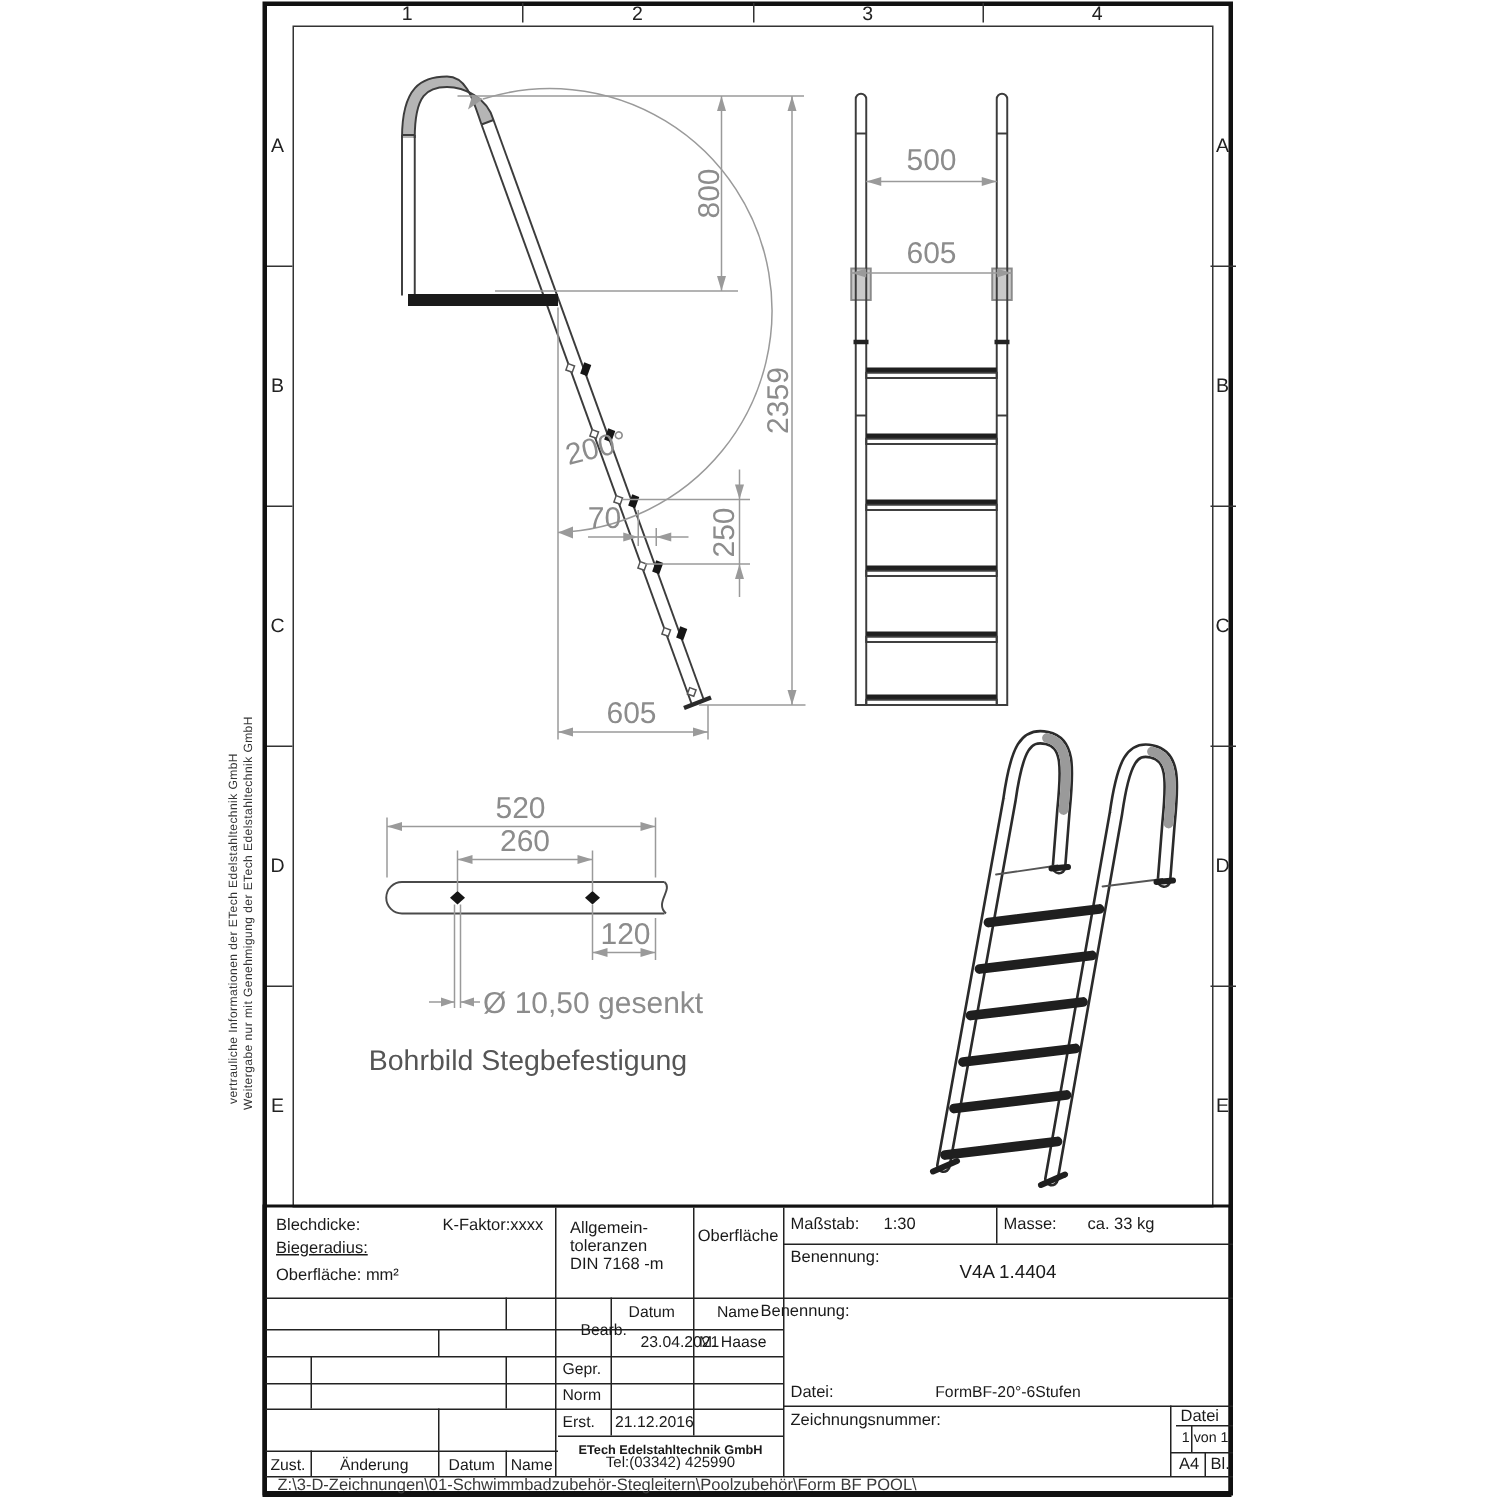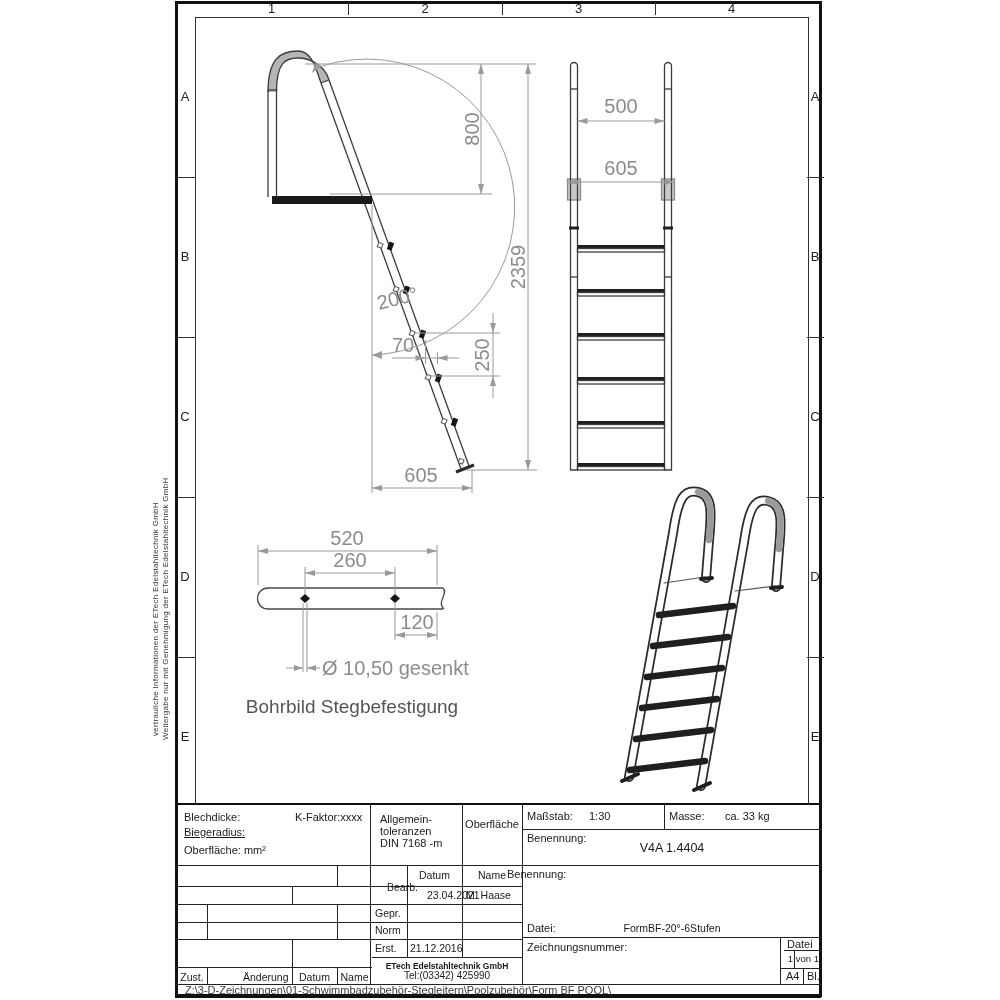--- a/index.html
+++ b/index.html
@@ -328,20 +328,20 @@
     <div class="cell" style="left:330px;top:63px;text-align:right;">Benennung:</div>
     <div class="cell" style="left:350px;top:117px;">Datei:</div>
     <div class="cell small" style="left:345px;top:117px;width:300px;text-align:center;">FormBF-20°-6Stufen</div>
     <div class="cell" style="left:350px;top:136px;">Zeichnungsnummer:</div>
     <div class="cell" style="left:610px;top:133px;">Datei</div>
     <div class="cell" style="left:607px;top:148px;width:35px;text-align:right;font-size:9.5px;">1 von 1</div>
     <div class="cell" style="left:609px;top:165px;">A4</div>
     <div class="cell" style="left:630px;top:165px;">Bl.</div>
 
     <div class="cell small" style="left:0;top:166px;width:30px;text-align:center;">Zust.</div>
-    <div class="cell small" style="left:30px;top:166px;width:85px;text-align:left;margin-left:36px;">Änderung</div>
+    <div class="cell small" style="left:30px;top:166px;width:85px;text-align:center;">Änderung</div>
     <div class="cell small" style="left:115px;top:166px;width:45px;text-align:center;">Datum</div>
     <div class="cell small" style="left:160px;top:166px;width:35px;text-align:center;">Name</div>
 
     <div id="path-bar">Z:\3-D-Zeichnungen\01-Schwimmbadzubehör-Stegleitern\Poolzubehör\Form BF POOL\</div>
   </div>
 
 </div>
 
 </body></html>

